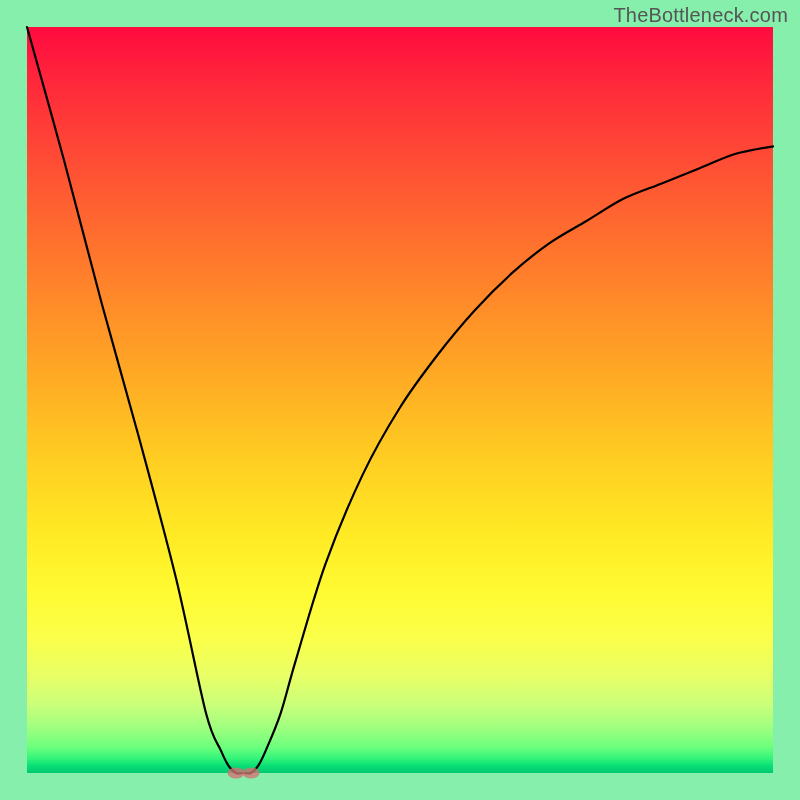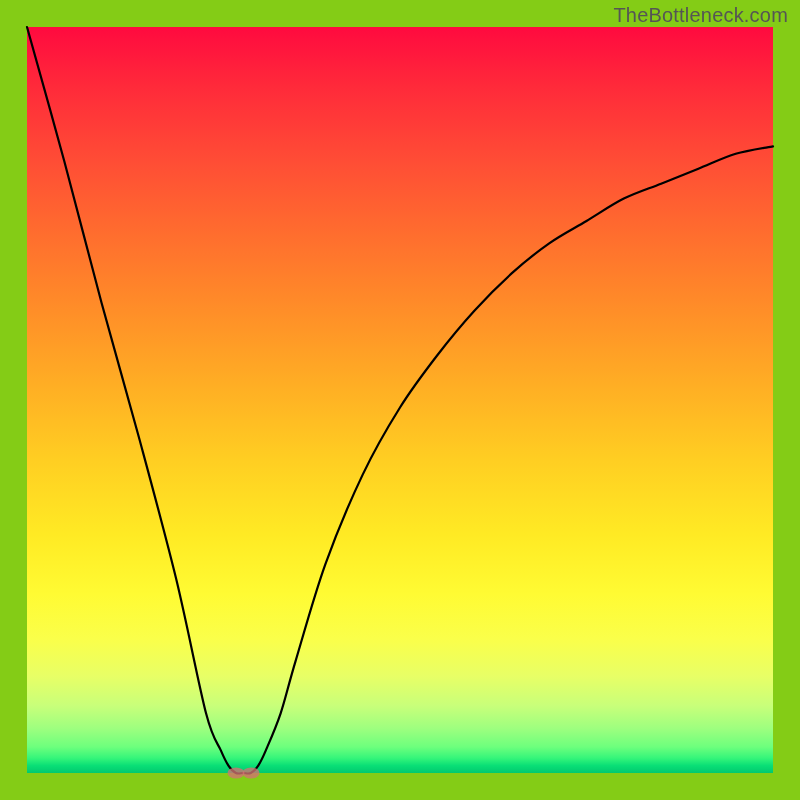--- a/index.html
+++ b/index.html
@@ -8,21 +8,21 @@
     width: 800px;
     height: 800px;
     overflow: hidden;
     background: #000;
     font-family: Arial, Helvetica, sans-serif;
   }
   .frame {
     position: relative;
     width: 800px;
     height: 800px;
-    background: #84cc16;
+    background: #86efac;
   }
   .plot-area {
     position: absolute;
     left: 27px;
     top: 27px;
     width: 746px;
     height: 746px;
     
     background: linear-gradient(
       to bottom,

